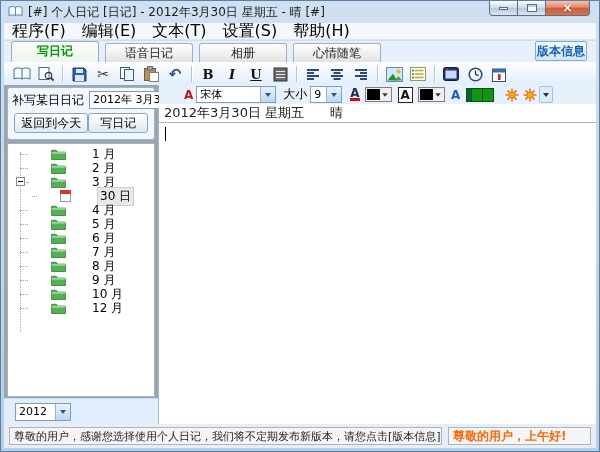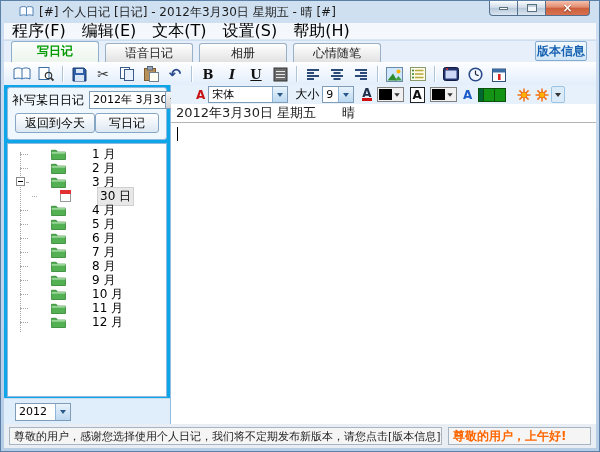--- a/index.html
+++ b/index.html
@@ -1,20 +1,20 @@
 <!DOCTYPE html>
 <html><head>
 <meta charset="utf-8">
 <style>
   * { margin:0; padding:0; box-sizing:border-box; }
   html,body { width:600px; height:452px; font-family:"DejaVu Sans","Liberation Sans",sans-serif; }
   .window { position:relative; width:600px; height:452px; background:linear-gradient(#cfe0f1,#b7cde6); border:1px solid #5a80a8; overflow:hidden; }
 
   
-  .titlebar { position:absolute; top:0; left:0; right:0; height:22px; display:flex; align-items:center; padding-left:18px; }
+  .titlebar { position:absolute; top:0; left:0; right:0; height:22px; display:flex; align-items:center; padding-left:7px; }
   .title { font-size:12px; color:#1c1c1c; margin-left:5px; white-space:nowrap; }
   .winbtns { position:absolute; top:0; right:9px; display:flex; }
   .wb { height:15px; border:1px solid #54708c; border-top:none; display:flex; align-items:center; justify-content:center; background:linear-gradient(#fbfdfe,#ccd9e6 50%,#b7c7d9 50%,#dbe6f0); }
   .wb.min { width:29px; border-radius:0 0 0 4px; }
   .wb.max { width:27px; border-left:none; border-right:none; }
   .wb.close { width:45px; border-radius:0 0 4px 0; background:linear-gradient(#f6c0ae,#e08b6d 45%,#cc5f3d 50%,#d8714e); color:#fff; font-size:12px; font-weight:bold; text-shadow:0 1px 1px #803018; line-height:13px; }
   .glyph-min { width:9px; height:3px; background:#fff; border:1px solid #5a707f; }
   .glyph-max { width:10px; height:8px; border:1px solid #5a707f; background:#f4f8fb; box-shadow:inset 0 2px #c0d0dd; }
 
   
@@ -34,21 +34,21 @@
   .icon-glyph { font-size:14px; color:#333; line-height:14px; }
   .g-undo { color:#2b4a8a; font-size:15px; font-weight:bold; }
   .g-bold { font-family:"DejaVu Serif","Liberation Serif",serif; font-weight:bold; font-size:13px; color:#111; }
   .g-italic { font-family:"DejaVu Serif","Liberation Serif",serif; font-style:italic; font-weight:bold; font-size:13px; color:#111; }
   .g-underline { font-family:"DejaVu Serif","Liberation Serif",serif; font-weight:bold; font-size:13px; color:#111; text-decoration:underline; }
 
   
   .content { position:absolute; top:84px; left:3px; right:3px; bottom:27px; background:#e7f1fb; display:flex; }
 
   
-  .sidebar { width:167px; height:100%; position:relative; background:#0ea5e9; border-right:1px solid #94bcdf;padding-left:8px; }
+  .sidebar { width:155px; height:100%; position:relative; background:#a3a3a3; border-right:1px solid #94bcdf;padding-left:8px; }
   .side-top { position:absolute; top:2px; left:3px; right:3px; height:53px; border:1px solid #8fb8dd; border-radius:3px; background:#f1f8fd; padding:3px 4px; }
   .row { display:flex; align-items:center; }
   .lbl { font-size:12px; color:#000; white-space:nowrap; }
   .combo { display:flex; align-items:stretch; border:1px solid #7f9db9; background:#fff; height:18px; }
   .combo .val { font-size:11px; line-height:16px; padding:0 3px; white-space:nowrap; overflow:hidden; flex:1; }
   .arrow-classic { width:15px; background:linear-gradient(#f6f6f6,#cfcfcf); border-left:1px solid #7f9db9; display:flex; align-items:center; justify-content:center; }
   .arrow-xp { width:15px; background:linear-gradient(#e9f3fc,#bcd8f0); border-left:1px solid #8fb4d8; display:flex; align-items:center; justify-content:center; }
   .tri { width:0; height:0; border-left:3px solid transparent; border-right:3px solid transparent; border-top:4px solid #333; }
   .arrow-xp .tri { border-top-color:#2b5a8a; }
   .side-btn { height:20px; border:1px solid #85a7c5; border-radius:3px; background:linear-gradient(#ffffff,#dde8f2); font-size:12px; color:#000; text-align:center; line-height:18px; }
@@ -379,28 +379,20 @@
                 <path d="M0.5 4.5 h15 v1.6 h-15z" fill="#a8dca8"></path>
               </svg>
               <span class="label">10 月</span>
             </div>
           <div class="trow">
               <span class="tick"></span>
               <svg width="15" height="12" viewBox="0 0 16 13">
                 <path d="M0.5 2.5 h5 l1.5 2 h8.5 v8 h-15z" fill="#53b153" stroke="#3a8a3a"></path>
                 <path d="M0.5 4.5 h15 v1.6 h-15z" fill="#a8dca8"></path>
               </svg>
-              <span class="label">11 月</span>
-            </div>
-          <div class="trow">
-              <span class="tick"></span>
-              <svg width="15" height="12" viewBox="0 0 16 13">
-                <path d="M0.5 2.5 h5 l1.5 2 h8.5 v8 h-15z" fill="#53b153" stroke="#3a8a3a"></path>
-                <path d="M0.5 4.5 h15 v1.6 h-15z" fill="#a8dca8"></path>
-              </svg>
               <span class="label">12 月</span>
             </div>
         </div>
       </div>
 
       <div class="side-search">
         <span class="combo" style="width:56px; margin-left:5px;">
           <span class="val">2012</span>
           <span class="arrow-xp">
               <span class="tri"></span>

